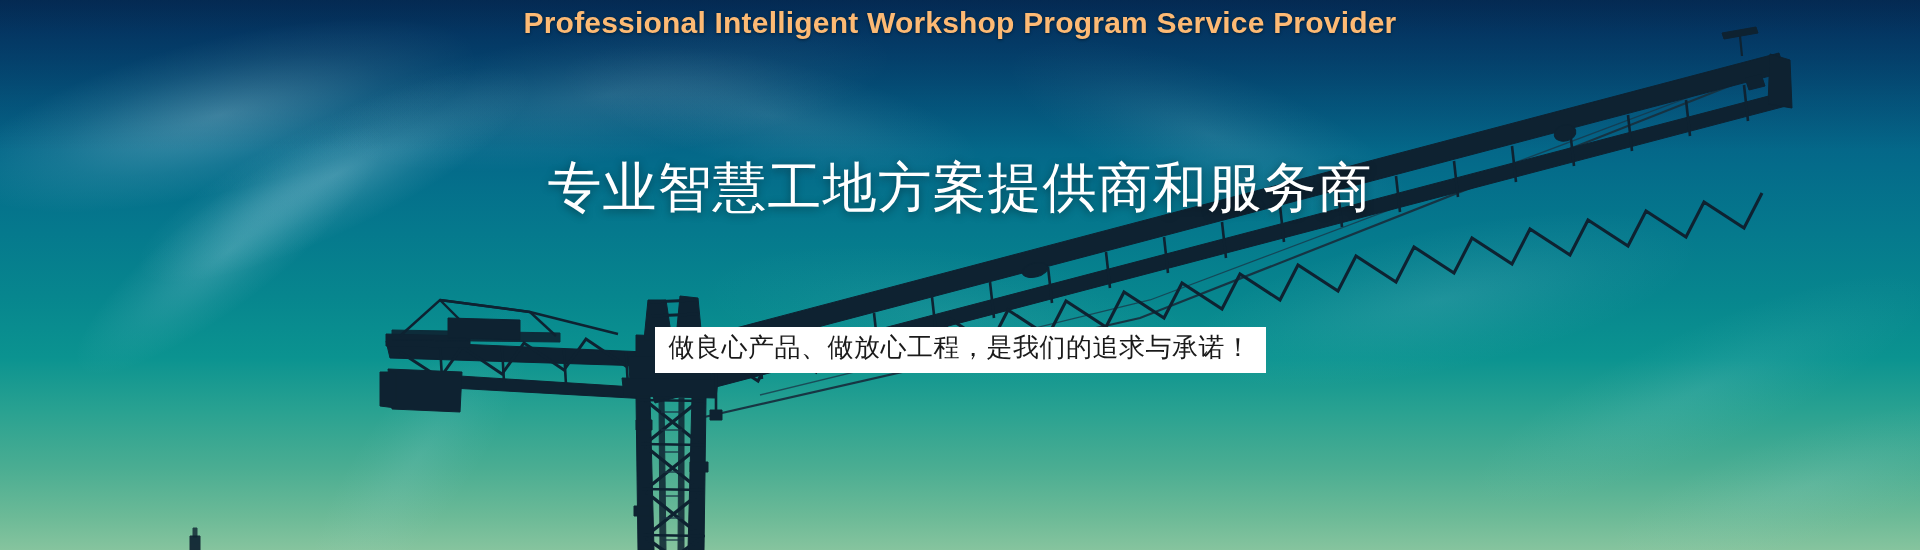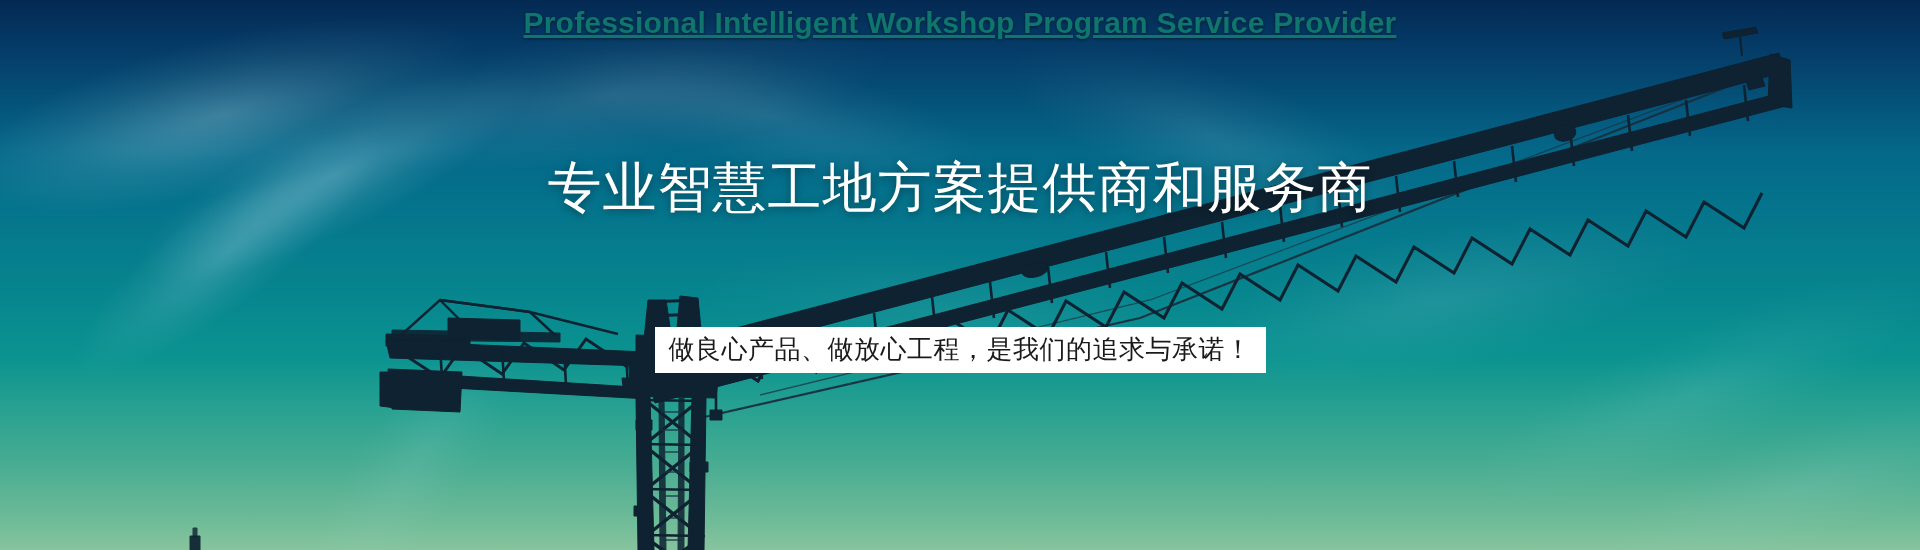--- a/index.html
+++ b/index.html
@@ -67,24 +67,23 @@
 
   
   .eng-title {
     position: absolute;
     left: 0; right: 0;
     top: 6px;
     text-align: center;
     font-size: 30px;
     font-weight: bold;
     letter-spacing: 0.2px;
-    color: #0f766e;
+    color: #fdba74;
     text-shadow: 0 1px 3px rgba(0,0,0,0.45);
     white-space: nowrap;
-    text-decoration: underline;
   }
   .cn-title {
     position: absolute;
     left: 0; right: 0;
     top: 152px;
     text-align: center;
     font-size: 54px;
     font-weight: normal;
     letter-spacing: 1px;
     color: #ffffff;
@@ -100,21 +99,21 @@
     justify-content: center;
   }
   .slogan {
     background: #ffffff;
     color: #1a1a1a;
     font-size: 26px;
     line-height: 1;
     padding: 9px 14px 11px 14px;
     white-space: nowrap;
     letter-spacing: 0.5px;
-    font-family: Liberation Sans, sans-serif;
+    font-family: Liberation Mono, monospace;
   }
 </style>
 </head>
 <body>
 
 <div id="banner">
 
   <div class="sky"></div>
 
   <div class="wisp w1"></div>

